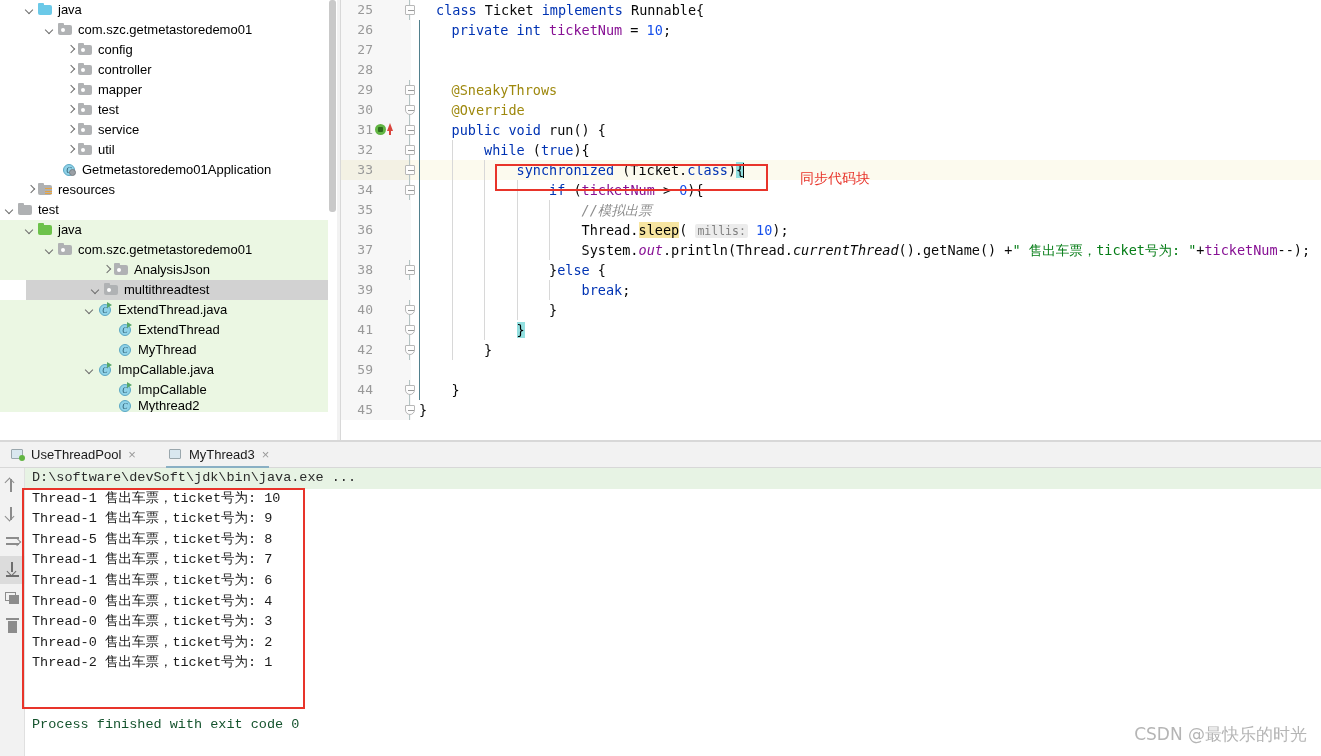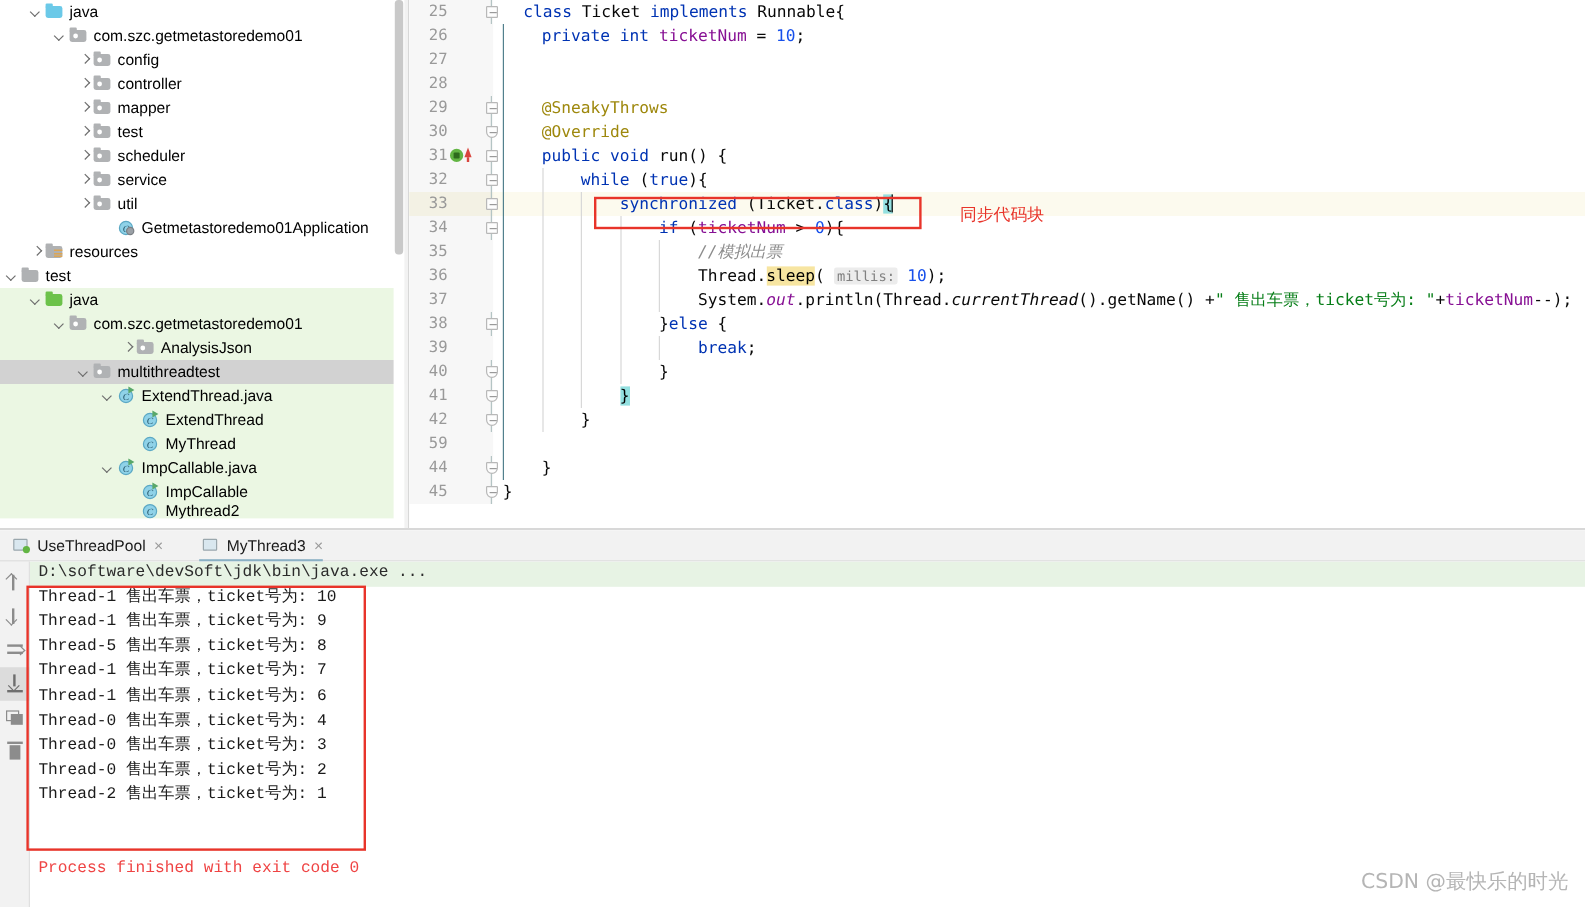--- a/index.html
+++ b/index.html
@@ -16,21 +16,21 @@
   #project-panel {
     position:absolute; left:0; top:0; width:337px; height:440px;
     background:#ffffff; overflow:hidden;
   }
   .tree-row {
     position:relative; height:20px; line-height:20px;
     white-space:nowrap; font-size:13px; color:#000;
     display:flex; align-items:center;
   }
   .tree-row.testbg { background:#ebf7e3; }
-  .tree-row.selected { background:#d2d2d2; }
+  .tree-row.selected { background:#d2d2d2;margin-left:26px; }
   .arrow {
     width:13px; height:20px; flex:0 0 13px; position:relative;
   }
   .arrow.closed::before {
     content:""; position:absolute; left:4px; top:6px;
     width:5px; height:5px; border-right:1.4px solid #6e6e6e;
     border-bottom:1.4px solid #6e6e6e; transform:rotate(-45deg);
   }
   .arrow.open::before {
     content:""; position:absolute; left:2px; top:7px;
@@ -289,21 +289,21 @@
   }
 
   #console {
     position:absolute; left:25px; top:26px; right:0; bottom:0;
     background:#ffffff; overflow:hidden;
     font-family:Liberation Mono, monospace; font-size:13.5px;
   }
   .c-line { height:20.6px; line-height:20.6px; white-space:pre; padding-left:7px; }
   .c-path { background:#e7f3e4; color:#2b2b2b; }
   .c-out  { color:#1a1a1a; }
-  .c-done { color:#ef4444; }
+  .c-done { color:#14532d; }
   #console-box {
     position:absolute; left:22px; top:46px; width:283px; height:221px;
     border:2px solid #e8342a; pointer-events:none;
   }
 
   #watermark {
     position:absolute; right:14px; bottom:10px;
     color:#b5b5b5; font-size:17px;
     font-family:"DejaVu Sans", sans-serif;
   }
@@ -353,37 +353,30 @@
           <span class="ico folder folder-pkg">
             <span class="dot"></span>
           </span>
           <span class="tree-label">test</span>
         </div>
         <div class="tree-row" style="padding-left: 64px;">
           <span class="arrow closed"></span>
           <span class="ico folder folder-pkg">
             <span class="dot"></span>
           </span>
-          <span class="tree-label">scheduler</span>
+          <span class="tree-label">service</span>
         </div>
         <div class="tree-row" style="padding-left: 64px;">
           <span class="arrow closed"></span>
           <span class="ico folder folder-pkg">
             <span class="dot"></span>
           </span>
-          <span class="tree-label">service</span>
-        </div>
-        <div class="tree-row" style="padding-left: 64px;">
-          <span class="arrow closed"></span>
-          <span class="ico folder folder-pkg">
-            <span class="dot"></span>
-          </span>
           <span class="tree-label">util</span>
         </div>
-        <div class="tree-row" style="padding-left: 84px;">
+        <div class="tree-row" style="padding-left: 48px;">
           <span class="arrow"></span>
           <span class="ico spring">
             <span class="c">C</span>
             <span class="gear"></span>
           </span>
           <span class="tree-label">Getmetastoredemo01Application</span>
         </div>
         <div class="tree-row" style="padding-left: 24px;">
           <span class="arrow closed"></span>
           <span class="ico folder folder-res">

